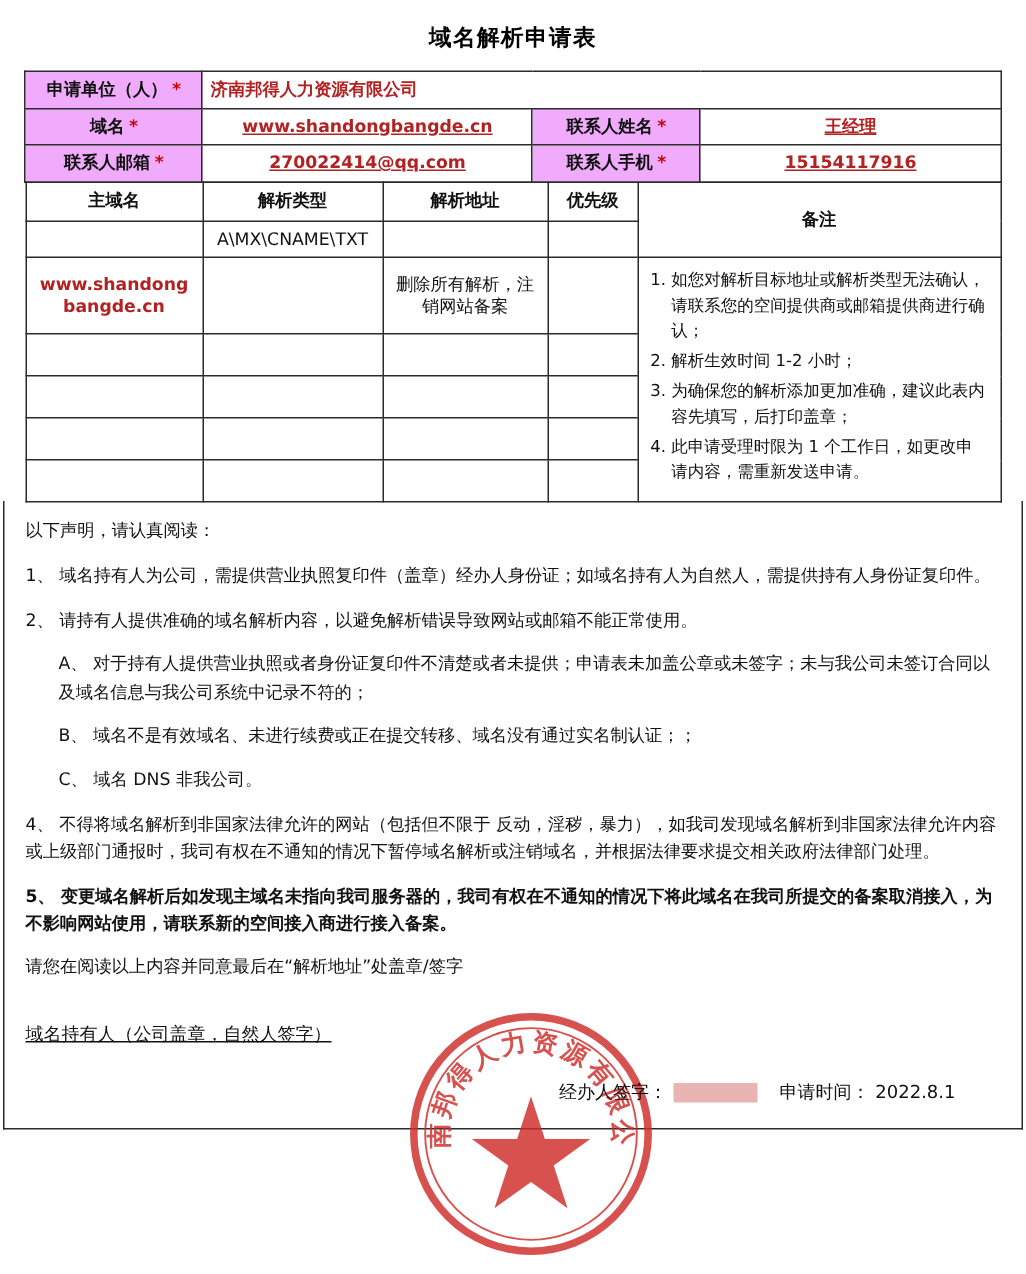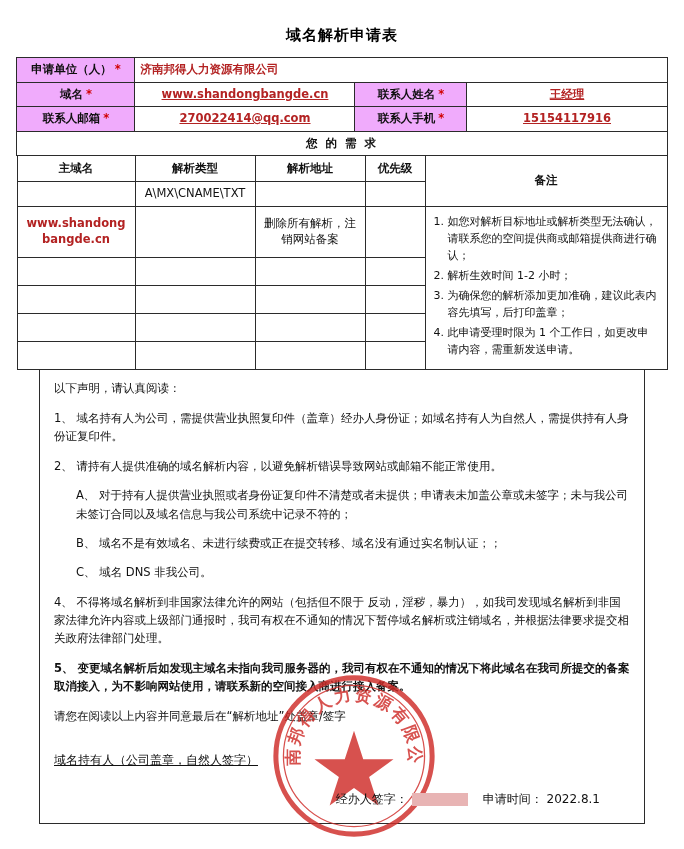--- a/index.html
+++ b/index.html
@@ -20,21 +20,21 @@
     width: 684px;
     height: 849px;
     box-sizing: border-box;
     padding: 0;
   }
   .doc-title {
     text-align: center;
     font-size: 15px;
     font-weight: bold;
     letter-spacing: 1px;
-    padding-top: 26px;
+    padding-top: 16px;
     padding-bottom: 12px;
     color: #000;
   }
 
   
   table.form {
     border-collapse: collapse;
     width: 650px;
     margin: 0 auto;
     table-layout: fixed;
@@ -104,21 +104,21 @@
   ol.notes {
     margin: 0;
     padding-left: 18px;
     font-size: 11px;
     line-height: 1.55;
   }
   ol.notes li { margin-bottom: 3px; }
 
   
   .decl {
-    width: 606px;
+    width: 680px;
     margin: 12px auto;
     margin-top: -1px;
     border: 1px solid #2b2b2b;
     border-top: none;
     box-sizing: border-box;
     padding: 10px 14px 14px 14px;
     font-size: 11.5px;
     line-height: 1.6;
     position: relative;
   }
@@ -191,23 +191,20 @@
         <td class="lbl"><span>域名</span><span class="star">*</span></td>
         <td class="val underlined">www.shandongbangde.cn</td>
         <td class="lbl"><span>联系人姓名</span><span class="star">*</span></td>
         <td class="val underlined">王经理</td>
       </tr>
       <tr>
         <td class="lbl"><span>联系人邮箱</span><span class="star">*</span></td>
         <td class="val underlined">270022414@qq.com</td>
         <td class="lbl"><span>联系人手机</span><span class="star">*</span></td>
         <td class="val underlined">15154117916</td>
-      </tr>
-      <tr>
-        <td class="section-head" colspan="4">您 的 需 求</td>
       </tr>
     </tbody>
   </table>
 
   <table class="form" style="margin-top:-1px">
     <colgroup>
       <col style="width:118px">
       <col style="width:120px">
       <col style="width:110px">
       <col style="width:60px">

